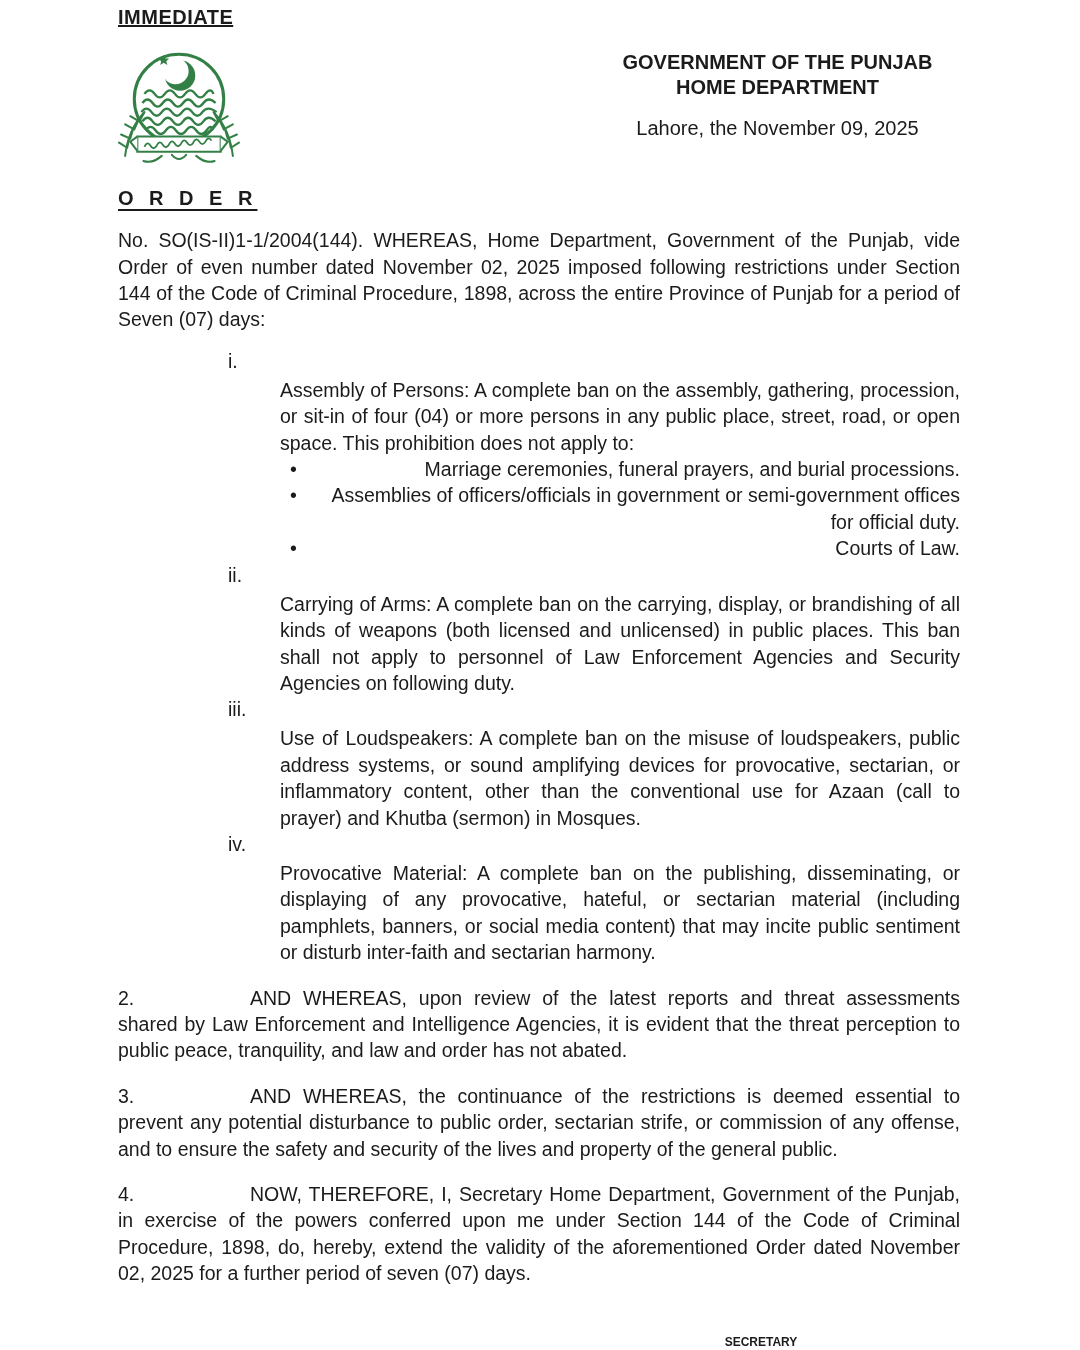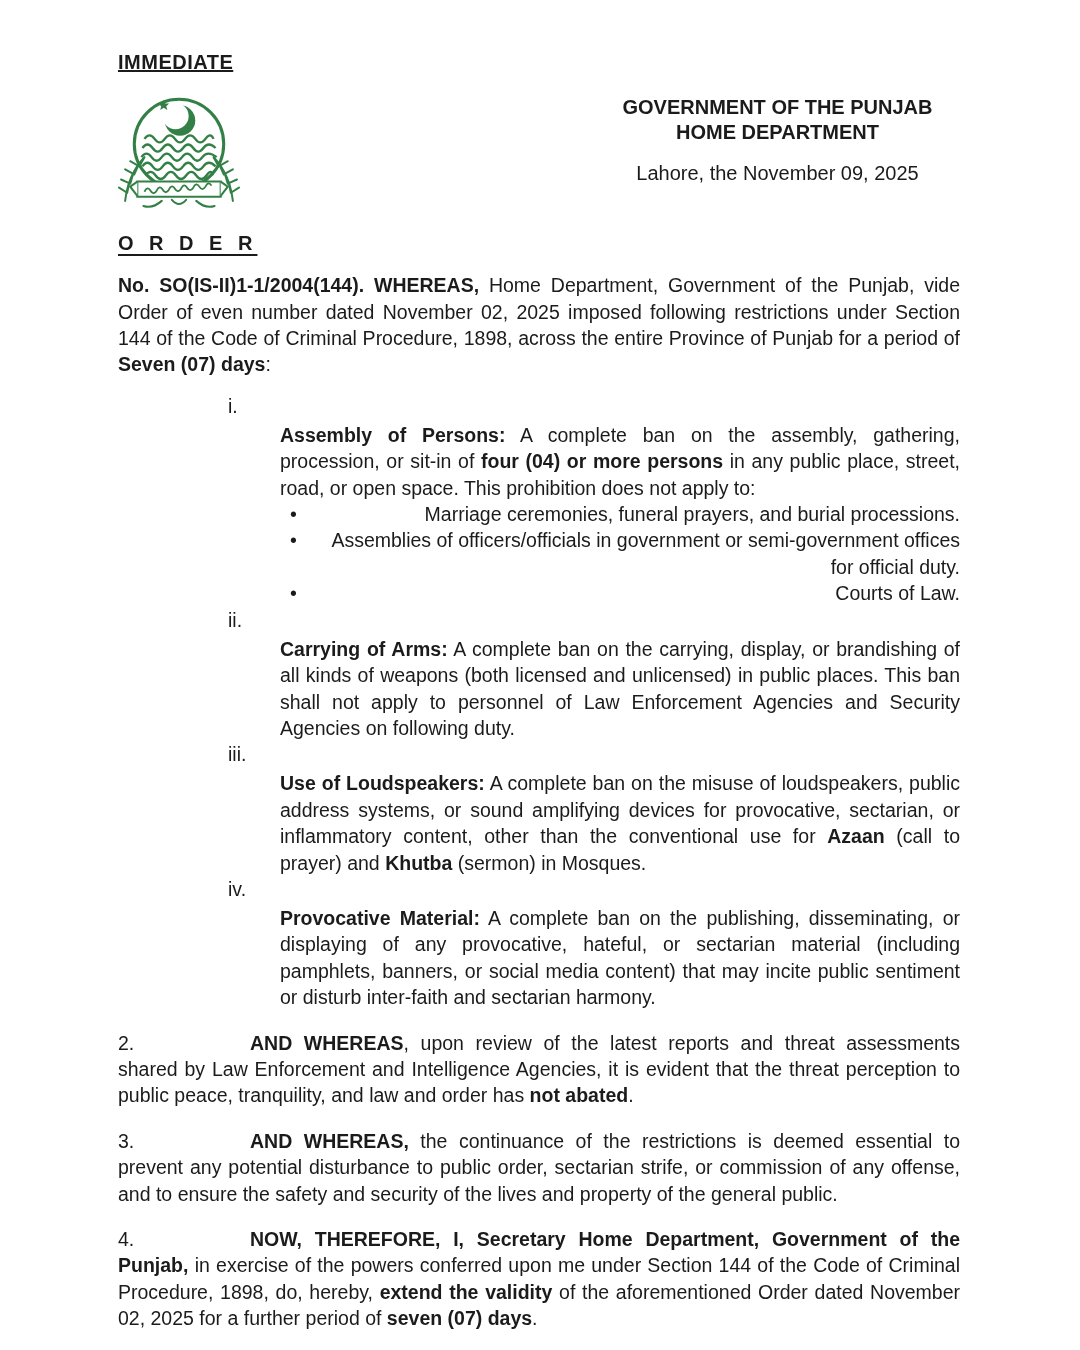--- a/index.html
+++ b/index.html
@@ -11,21 +11,20 @@
     font-size: 19.5px;
     line-height: 26.4px;
   }
   .page { padding: 4px 120px 0 118px; }
 
   .urgency {
     font-weight: 700;
     font-size: 20px;
     text-decoration: underline;
     letter-spacing: 0.5px;
-    margin-top: 45px;
   }
 
   .header-row { display: flex; margin-top: 10px; }
   .emblem { margin-left: -18px; width: 160px; flex: 0 0 auto; }
   .header-right {
     margin-left: auto;
     margin-right: 10px;
     width: 345px;
     text-align: center;
     padding-top: 10px;
@@ -36,21 +35,21 @@
   .order-title {
     margin-top: 14px;
     font-weight: 700;
     font-size: 20px;
     letter-spacing: 5px;
     text-decoration: underline;
     text-underline-offset: 4px;
   }
 
   .para { text-align: justify; margin-top: 16px; }
-  .b { font-weight: 700; }
+  .b { font-weight: 400; }
 
   .restrictions { margin-top: 15px; }
   .r-item { display: flex; }
   .r-marker {
     flex: 0 0 auto;
     width: 52px;
     margin-left: 110px;
     text-align: left;
   }
   .r-body { flex: 1 1 auto; }

